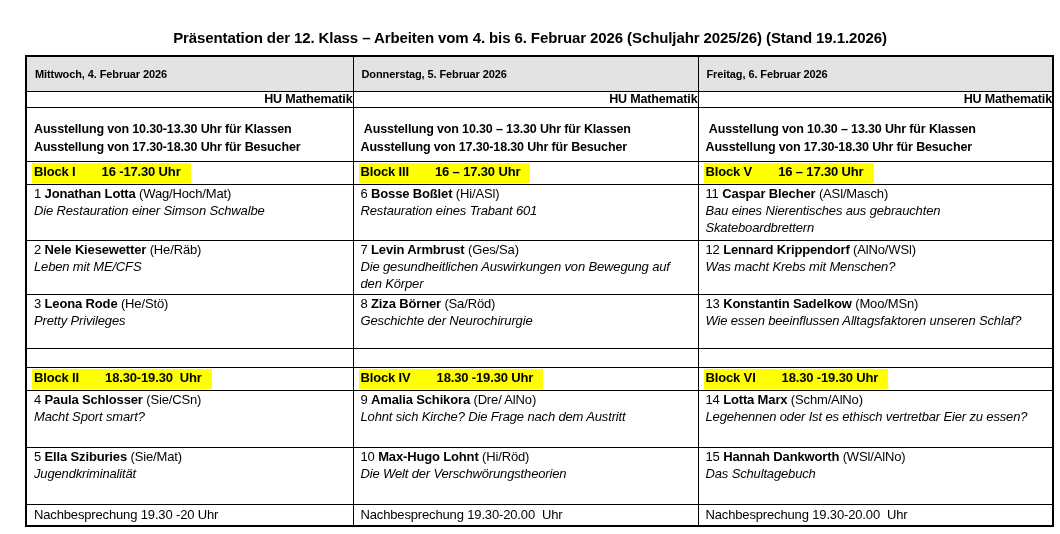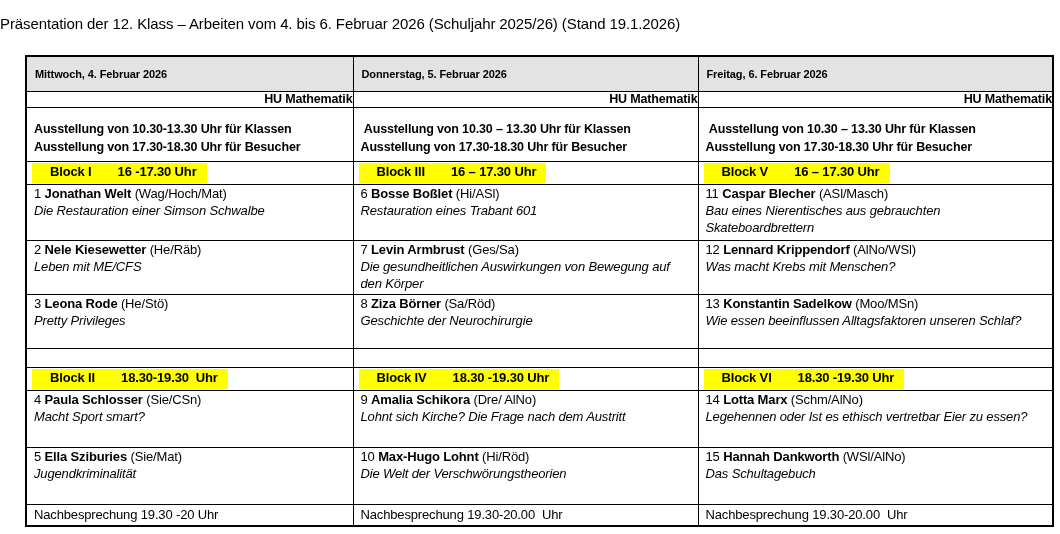--- a/index.html
+++ b/index.html
@@ -3,34 +3,34 @@
 <meta charset="utf-8">
 <style>
   :root{
     --header_bg:#e3e3e3;
     --highlight:#ffff00;
     --border:#000000;
   }
   html,body{margin:0;padding:0;background:#ffffff;}
   body{font-family:"Liberation Sans", sans-serif;color:#000;}
   .page{position:relative;width:1060px;height:534px;background:#fff;overflow:hidden;}
-  .title{position:absolute;top:15px;left:0;width:100%;margin:0;text-align:left;
-         font-size:15px;font-weight:normal;letter-spacing:-0.1px;}
+  .title{position:absolute;top:29px;left:0;width:100%;margin:0;text-align:center;
+         font-size:15px;font-weight:bold;letter-spacing:-0.1px;}
   table.sched{position:absolute;top:55px;left:25px;width:1027px;border-collapse:collapse;
          table-layout:fixed;border:2px solid var(--border);}
   td{border:1px solid var(--border);vertical-align:top;padding:1px 7px;
      font-size:13px;line-height:1.3;letter-spacing:-0.15px;overflow:hidden;}
   tr.day-row td{background:var(--header_bg);font-weight:bold;font-size:11px;
      padding:10px 8px;vertical-align:middle;letter-spacing:-0.1px;}
   tr.sub-row td{font-weight:bold;font-size:12.5px;text-align:right;padding:0;line-height:15px;}
   tr.exh-row td{font-weight:bold;font-size:12.5px;padding-top:12px;line-height:1.45;}
   tr.block-row td{padding-top:1px;padding-left:5px;}
   .hl{background:var(--highlight);font-weight:bold;font-size:13px;
       padding:1px 10px 2px 2px;white-space:nowrap;display:inline-block;}
-  .hl .lbl{margin-right:26px;margin-left:16px;}
+  .hl .lbl{margin-right:26px;}
   .s-line{white-space:nowrap;}
   .b{font-weight:bold;}
   .topic{font-style:italic;}
   tr.debrief-row td{padding-top:2px;vertical-align:middle;}
   tr.empty-row td{padding:0;}
 </style>
 </head>
 <body>
 
 <div class="page">
@@ -78,21 +78,21 @@
         <td>
           <span class="hl"><span class="lbl b">Block III</span><span class="b">16 – 17.30 Uhr</span></span>
         </td>
         <td>
           <span class="hl"><span class="lbl b">Block V</span><span class="b">16 – 17.30 Uhr</span></span>
         </td>
       </tr>
 
       <tr style="height:56px">
         <td>
-          <div class="s-line"><span>1</span> <span class="b">Jonathan Welt</span> <span>(Wag/Hoch/Mat)</span></div>
+          <div class="s-line"><span>1</span> <span class="b">Jonathan Lotta</span> <span>(Wag/Hoch/Mat)</span></div>
           <div class="topic">Die Restauration einer Simson Schwalbe</div>
         </td>
         <td>
           <div class="s-line"><span>6</span> <span class="b">Bosse Boßlet</span> <span>(Hi/ASl)</span></div>
           <div class="topic">Restauration eines Trabant 601</div>
         </td>
         <td>
           <div class="s-line"><span>11</span> <span class="b">Caspar Blecher</span> <span>(ASl/Masch)</span></div>
           <div class="topic">Bau eines Nierentisches aus gebrauchten Skateboardbrettern</div>
         </td>

